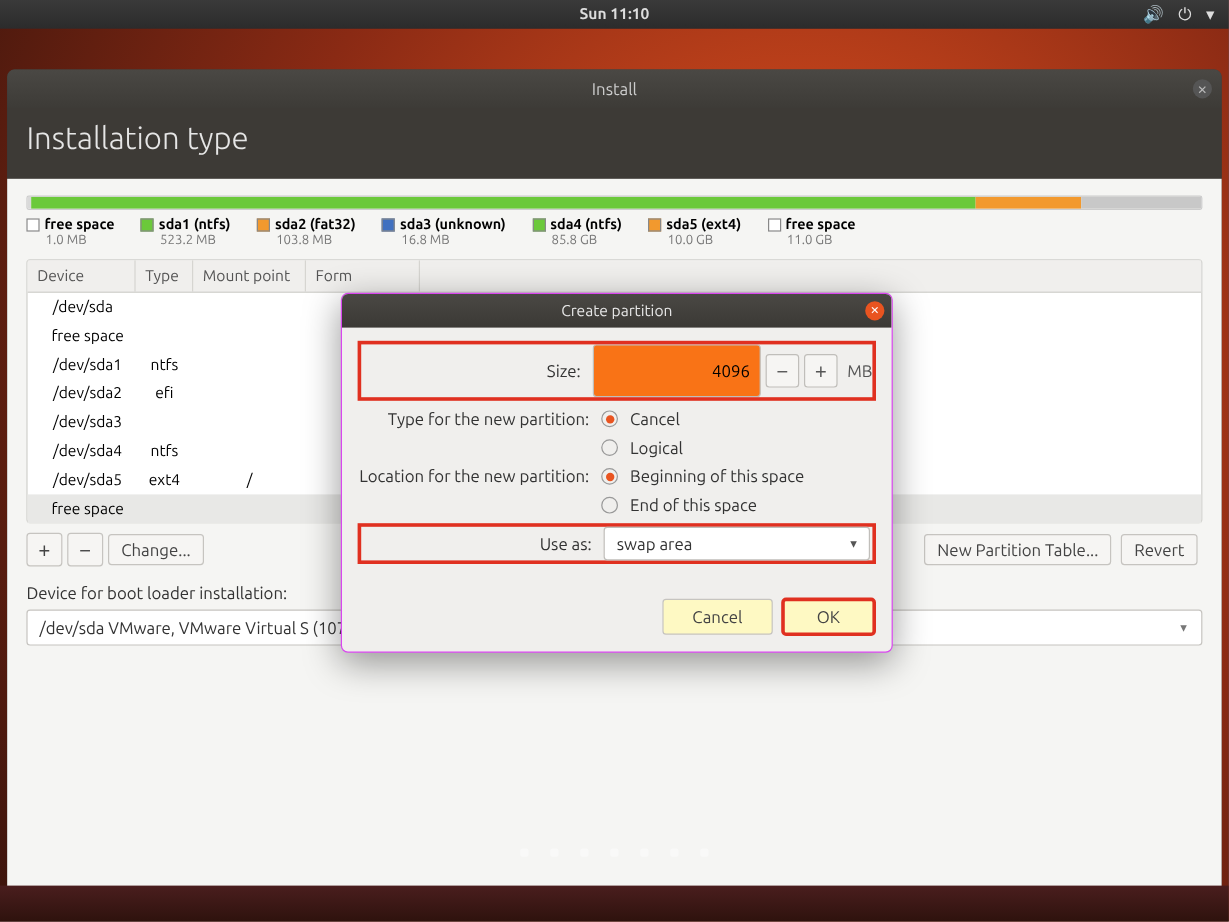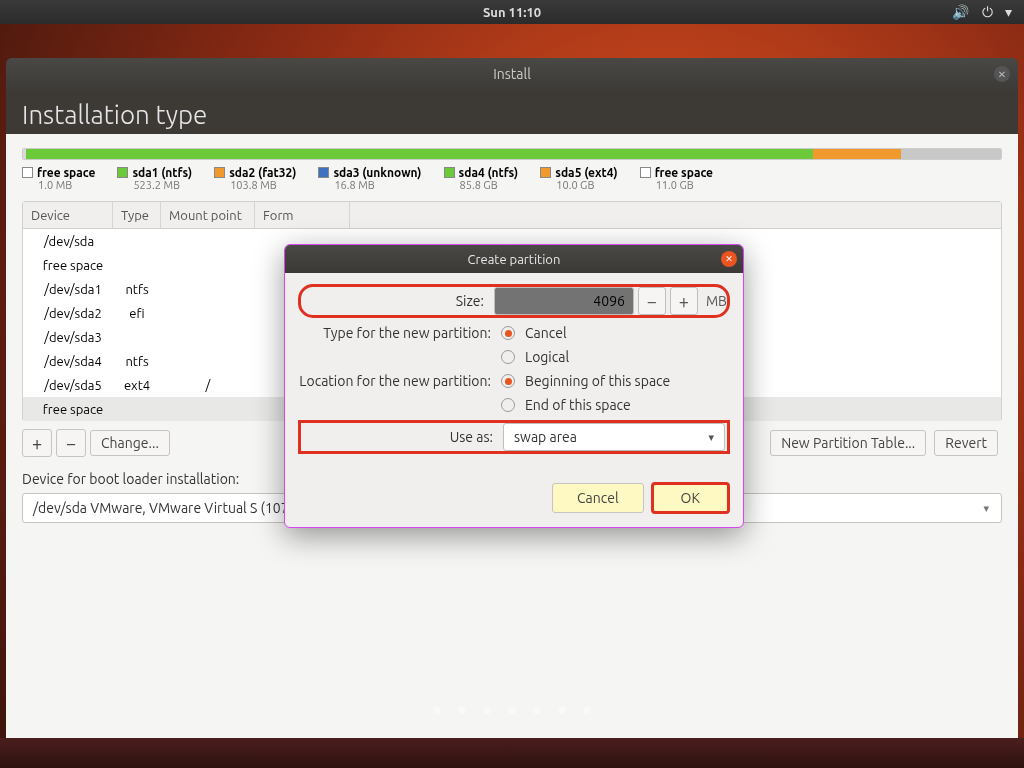--- a/index.html
+++ b/index.html
@@ -12,21 +12,21 @@
 
 
 .desktop { position: absolute; inset: 24px 0 0 0; background: radial-gradient(circle at 65% 35%, #e95420 0%, #8a2a14 55%, #3a140c 100%); }
 
 
 .install-window { position: absolute; left: 6px; right: 6px; top: 58px; bottom: 14px; background: #3d3a36; border-radius: 6px 6px 0 0; display: flex; flex-direction: column; }
 .install-titlebar { height: 32px; background: linear-gradient(#4a4844,#3d3b37); color: #ccc; display: flex; align-items: center; justify-content: center; font-size: 14px; position: relative; border-radius: 6px 6px 0 0; }
 .install-titlebar .close { position: absolute; right: 8px; top: 8px; width: 16px; height: 16px; border-radius: 8px; background: #555; display: flex; align-items: center; justify-content: center; font-size: 10px; color: #bbb; }
 .install-body { flex: 1; background: #f5f5f3; padding: 14px 16px 14px 16px; display: flex; flex-direction: column; position: relative; }
 
-.install-heading { font-size: 26px; font-weight: 300; color: #e6e6e6; padding: 10px 16px 5px; background: #3d3a36; }
+.install-heading { font-size: 26px; font-weight: 300; color: #e6e6e6; padding: 10px 16px 20px; background: #3d3a36; }
 
 
 .partbar { height: 12px; border: 1px solid #ccc; border-radius: 2px; display: flex; margin-bottom: 6px; overflow: hidden; }
 .partbar .seg { height: 100%; }
 .seg.freesp { background: #d9d9d9; }
 .seg.ntfs1 { background: #6bc93a; }
 .seg.fat32 { background: #6bc93a; }
 .seg.unk { background: #6bc93a; }
 .seg.ntfs4 { background: #6bc93a; }
 .seg.ext4 { background: #f2992e; }
@@ -71,21 +71,21 @@
 
 .dialog { position: absolute; left: 284px; top: 244px; width: 460px; background: #f0efed; border: 1px solid #d946ef; border-radius: 6px; overflow: hidden; box-shadow: 0 8px 30px rgba(0,0,0,0.4); z-index: 20; }
 .dialog-titlebar { height: 28px; background: linear-gradient(#4a4844,#3b3935); color: #e6e6e6; display: flex; align-items: center; justify-content: center; font-size: 13px; position: relative; }
 .dialog-titlebar .dclose { position: absolute; right: 6px; top: 6px; width: 16px; height: 16px; border-radius: 8px; background: #e95420; display: flex; align-items: center; justify-content: center; font-size: 9px; color: #fff; }
 .dialog-body { padding: 12px 14px 12px 14px; font-size: 14px; color: #333; }
 .form-row { display: flex; align-items: center; margin-bottom: 8px; }
 .form-row .lbl { width: 202px; text-align: right; padding-right: 10px; }
 .form-row .ctrl { flex: 1; display: flex; align-items: center; gap: 4px; }
 .radio { width: 14px; height: 14px; border-radius: 50%; border: 1px solid #999; display: inline-flex; align-items: center; justify-content: center; margin-right: 6px; }
 .radio.checked::after { content: ""; width: 7px; height: 7px; border-radius: 50%; background: #e95420; }
-.sizeinput { width: 140px; height: 28px; border: 1px solid #c0beba; border-radius: 3px; text-align: right; padding: 0 8px; font-size: 14px; background: #737373; }
+.sizeinput { width: 140px; height: 44px; border: 1px solid #c0beba; border-radius: 3px; text-align: right; padding: 0 8px; font-size: 14px; background: #f97316; }
 .spinbtn { width: 28px; height: 28px; border: 1px solid #c0beba; background: #f6f5f3; border-radius: 3px; display: flex; align-items: center; justify-content: center; font-size: 18px; color: #555; }
 .unit { margin-left: 4px; color: #555; }
 .selcombo { flex: 1; max-width: 222px; height: 28px; border: 1px solid #c0beba; border-radius: 3px; background: #fff; padding: 0 10px; display: flex; align-items: center; position: relative; }
 .selcombo::after { content: "▾"; position: absolute; right: 10px; font-size: 11px; color: #555; }
 .highlight { outline: 3px solid #e03020; outline-offset: -2px; }
 .dialog-buttons { display: flex; justify-content: flex-end; gap: 8px; padding: 10px 14px 14px; }
 
 
 .dots { position: absolute; left: 50%; bottom: 54px; transform: translateX(-50%); display: flex; gap: 18px; z-index: 5; }
 .dot { width: 7px; height: 7px; border-radius: 2px; background: rgba(255,255,255,0.45); }
@@ -244,21 +244,21 @@
   </div>
 </div>
 
 <div class="dialog">
   <div class="dialog-titlebar">
     <span>Create partition</span>
     <div class="dclose">✕</div>
   </div>
   <div class="dialog-body">
 
-    <div class="form-row highlight" style="padding:2px;border-radius:14px;">
+    <div class="form-row highlight" style="padding:2px;">
       <div class="lbl">Size:</div>
       <div class="ctrl">
         <input class="sizeinput" value="4096" style="">
         <div class="spinbtn">−</div>
         <div class="spinbtn">+</div>
         <span class="unit">MB</span>
       </div>
     </div>
 
     <div class="form-row">

